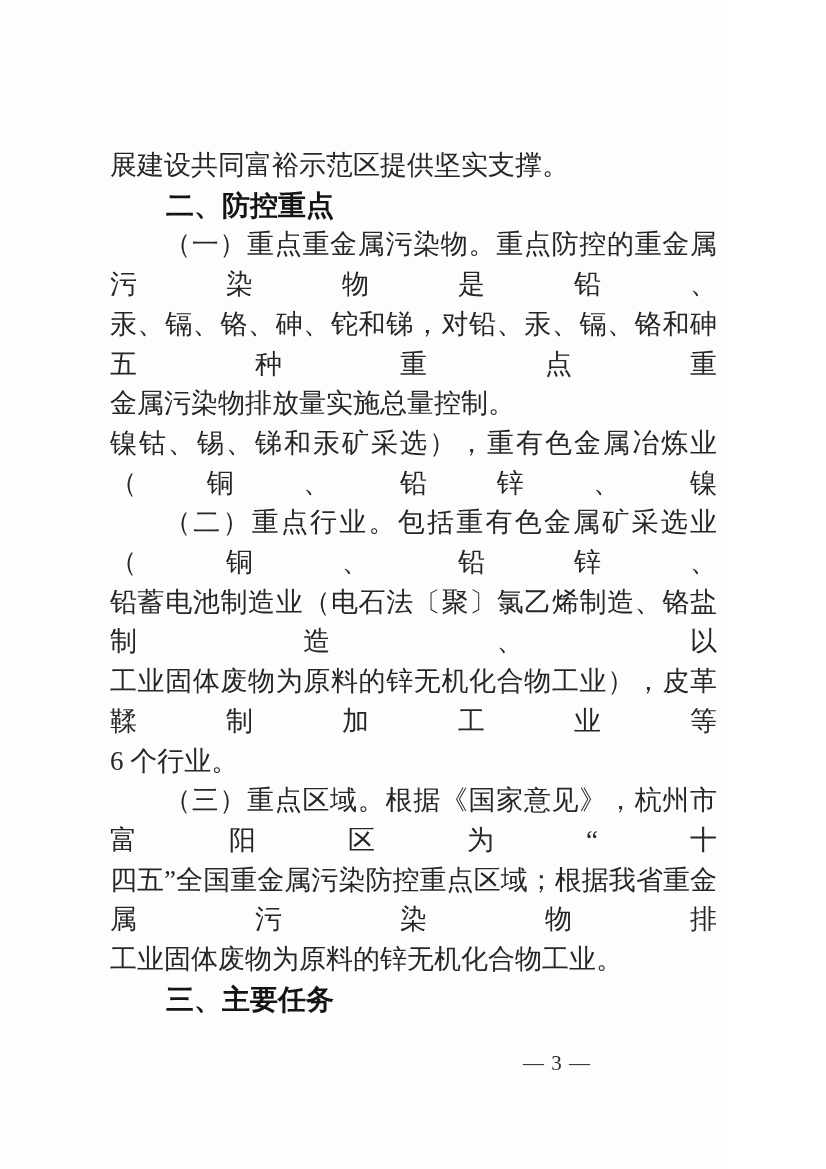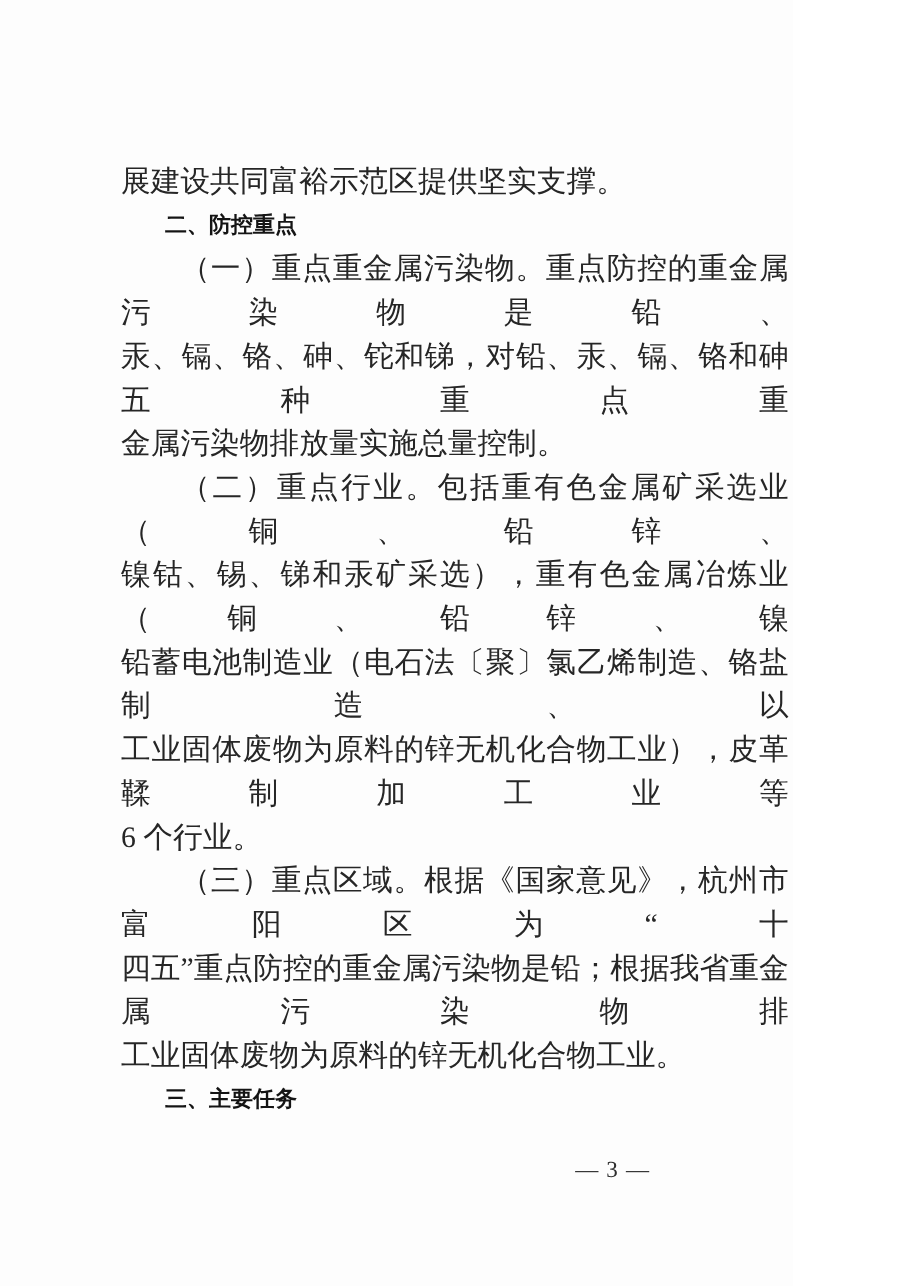--- a/index.html
+++ b/index.html
@@ -34,21 +34,21 @@
   .first {
     text-indent: 2em;
     font-family: Liberation Serif, serif;
   }
   .end {
     text-align-last: left;
   }
   .heading {
     font-family: "Liberation Sans", "DejaVu Sans", sans-serif;
     font-weight: 700;
-    font-size: 20px;
+    font-size: 28px;
     color: #141414;
     text-indent: 2em;
     text-align: left;
     text-align-last: left;
   }
   .page-number {
     position: absolute;
     top: 1051px;
     right: 130px;
     font-family: "Liberation Serif", "DejaVu Serif", serif;
@@ -64,28 +64,28 @@
   <div class="content">
 
     <p class="line end">展建设共同富裕示范区提供坚实支撑。</p>
 
     <p class="line heading">二、防控重点</p>
 
     <p class="line first">（一）重点重金属污染物。重点防控的重金属污染物是铅、</p>
     <p class="line">汞、镉、铬、砷、铊和锑，对铅、汞、镉、铬和砷五种重点重</p>
     <p class="line end">金属污染物排放量实施总量控制。</p>
 
+    <p class="line">镍钴、锡、锑和汞矿采选），重有色金属冶炼业（铜、铅锌、镍</p>
     <p class="line first">（二）重点行业。包括重有色金属矿采选业（铜、铅锌、</p>
-    <p class="line">镍钴、锡、锑和汞矿采选），重有色金属冶炼业（铜、铅锌、镍</p>
     <p class="line">铅蓄电池制造业（电石法〔聚〕氯乙烯制造、铬盐制造、以</p>
     <p class="line">工业固体废物为原料的锌无机化合物工业），皮革鞣制加工业等</p>
     <p class="line end">6 个行业。</p>
 
     <p class="line first">（三）重点区域。根据《国家意见》，杭州市富阳区为“十</p>
-    <p class="line">四五”重点防控的重金属污染物是铅；根据我省重金属污染物排</p>
+    <p class="line">四五”全国重金属污染防控重点区域；根据我省重金属污染物排</p>
     <p class="line end">工业固体废物为原料的锌无机化合物工业。</p>
 
     <p class="line heading">三、主要任务</p>
 
   </div>
 
   <div class="page-number">— 3 —</div>
 </div>
 
 </body></html>

